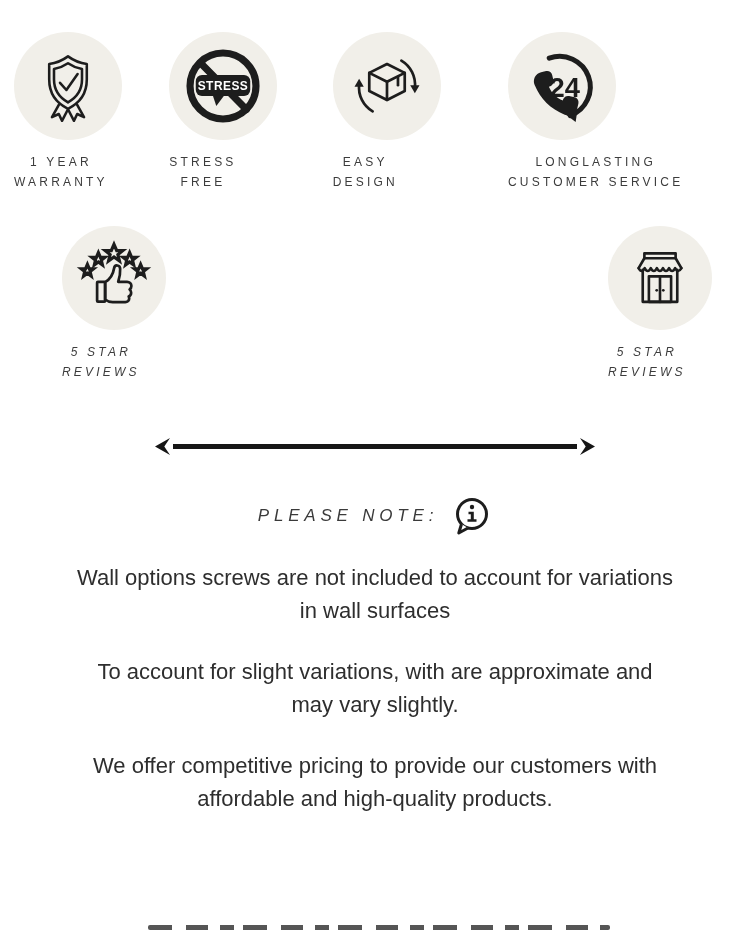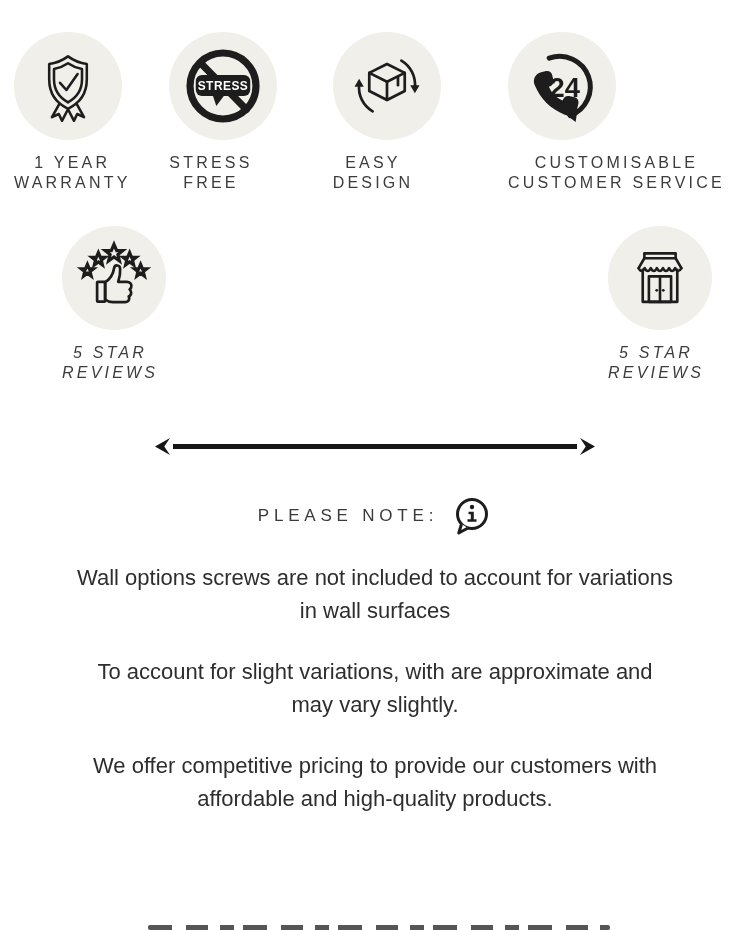--- a/index.html
+++ b/index.html
@@ -14,40 +14,40 @@
   .feature{display:flex;flex-direction:column;align-items:flex-start;}
   .w150{width:150px}.w158{width:158px}.w170{width:170px}.w232{width:232px}
   .w150b{width:150px}.w215{width:215px}.w140{width:140px}.w178{width:178px}
   .circle{
     border-radius:50%;background:var(--circle-bg,#f1efe9);
     display:flex;align-items:center;justify-content:center;flex:none;
   }
   .row1 .circle{width:108px;height:108px;}
   .row2 .circle{width:104px;height:104px;}
   .feature .label{
-    margin-top:13px;font-size:16px;line-height:19.5px;letter-spacing:3.2px;
+    margin-top:13px;font-size:12px;line-height:19.5px;letter-spacing:3.2px;
     color:var(--label-color,#3c3c3c);text-align:center;white-space:pre;
   }
   
   .ic{stroke:var(--ink,#1d1d1d);fill:none;stroke-width:3.2;stroke-linecap:round;stroke-linejoin:round;}
   .thick{stroke-width:7.5;}
   .mid{stroke-width:5.5;}
   .fill{fill:var(--ink,#1d1d1d);stroke:none;}
   .star{stroke-linejoin:miter;vector-effect:non-scaling-stroke;}
   .badge-text{fill:#ffffff;font-family:"Liberation Sans",sans-serif;font-weight:bold;font-size:12.5px;letter-spacing:0.5px;}
   .num24{fill:var(--ink,#1d1d1d);font-family:"Liberation Sans",sans-serif;font-weight:bold;font-size:30px;}
   
   .divider{display:flex;align-items:center;width:440px;margin:56px auto 0;height:17px;}
   .divider .line{flex:1;height:4.5px;background:#161616;margin:0 3px;}
   .finial{width:15px;height:17px;background:#161616;flex:none;}
   .finial-left{clip-path:polygon(0 50%,100% 0,62% 50%,100% 100%);}
   .finial-right{clip-path:polygon(100% 50%,0 0,38% 50%,0 100%);}
   
   .note{display:flex;align-items:center;justify-content:center;margin-top:40px;gap:14px;}
-  .note-heading{font-size:17px;letter-spacing:4.8px;color:#3a3a3a;}
+  .note-heading{font-size:17px;letter-spacing:4.8px;color:#3a3a3a;font-style:italic;}
   
   .paragraphs{margin-top:24px;text-align:center;color:var(--body-color,#2e2e2e);
     font-size:22px;line-height:33px;}
   .paragraphs p{margin:0 0 28px;white-space:pre-line;}
   
   .cutoff{
     position:absolute;left:148px;right:140px;bottom:0;height:5px;opacity:.8;border-radius:2px;
     background:repeating-linear-gradient(90deg,#2b2b2b 0 24px,transparent 24px 38px,#2b2b2b 38px 60px,transparent 60px 72px,#2b2b2b 72px 86px,transparent 86px 95px);
   }
 </style>
@@ -105,21 +105,21 @@
 
     <div class="feature w232">
       <div class="circle">
         <svg width="82" height="82" viewBox="0 0 90 90">
           <path class="ic mid" d="M31 14.5 A33 33 0 1 1 54 77.5"></path>
           <polygon class="fill" points="62,70.5 49.5,76.5 60,84.5"></polygon>
           <text class="num24" x="48" y="57" text-anchor="middle">24</text>
           <path class="fill" d="M15 44 C12.5 38 15.8 31.6 22 30 L27.5 28.6 C30.5 27.9 33.5 29.8 34.2 32.8 L35.6 38.8 C36.2 41.5 34.8 44.2 32.2 45.2 L30.6 45.8 C33.6 52.6 39 58 45.8 61 L46.4 59.4 C47.4 56.8 50.1 55.4 52.8 56 L58.8 57.4 C61.8 58.1 63.7 61.1 63 64.1 L61.7 69.6 C60.2 75.8 54 79 48 76.6 C32.4 70.2 21.4 59.6 15 44 Z"></path>
         </svg>
       </div>
-      <div class="label">CUSTOMISABLE
+      <div class="label">LONGLASTING
 CUSTOMER SERVICE</div>
     </div>
   </div>
 
   <div class="row row2">
 
     <div class="feature w150b">
       <div class="circle">
         <svg width="76" height="76" viewBox="0 0 90 90">
           <path class="ic star" transform="translate(45,16) scale(1.15)" d="M0 -9.5 L2.8 -2.9 L9 -2.9 L4 1.1 L5.6 7.7 L0 3.6 L-5.6 7.7 L-4 1.1 L-9 -2.9 L-2.8 -2.9 Z"></path>

